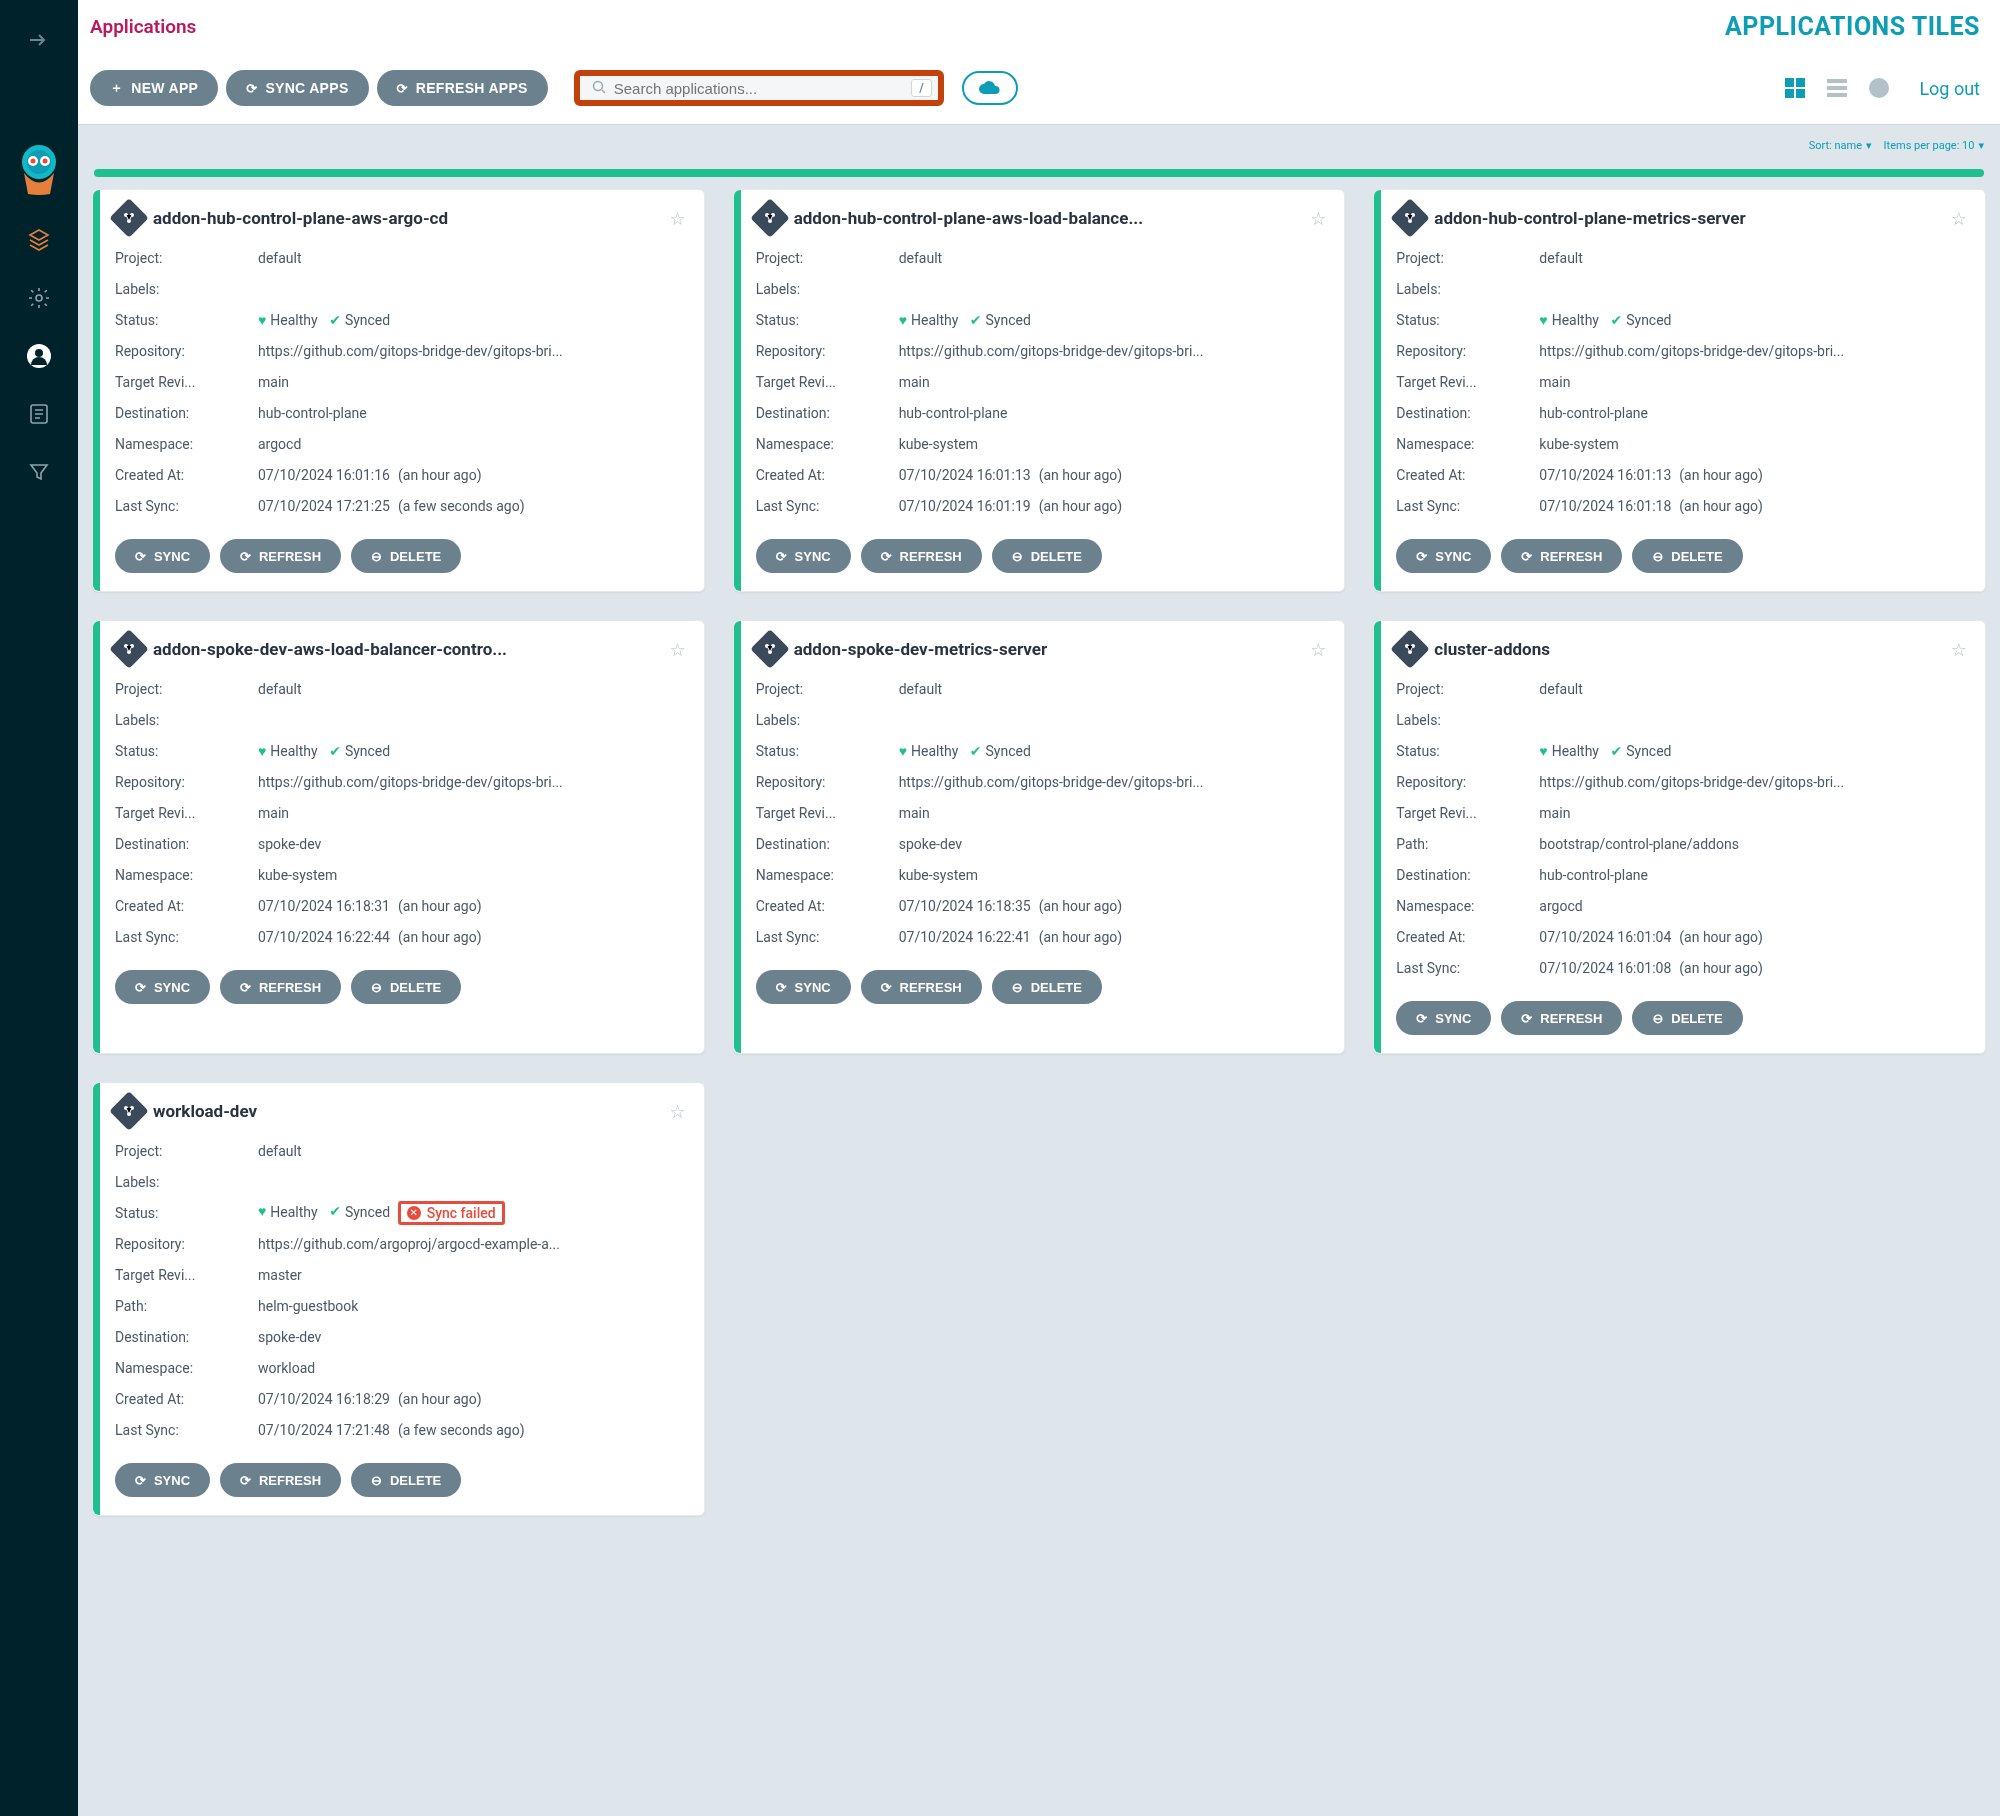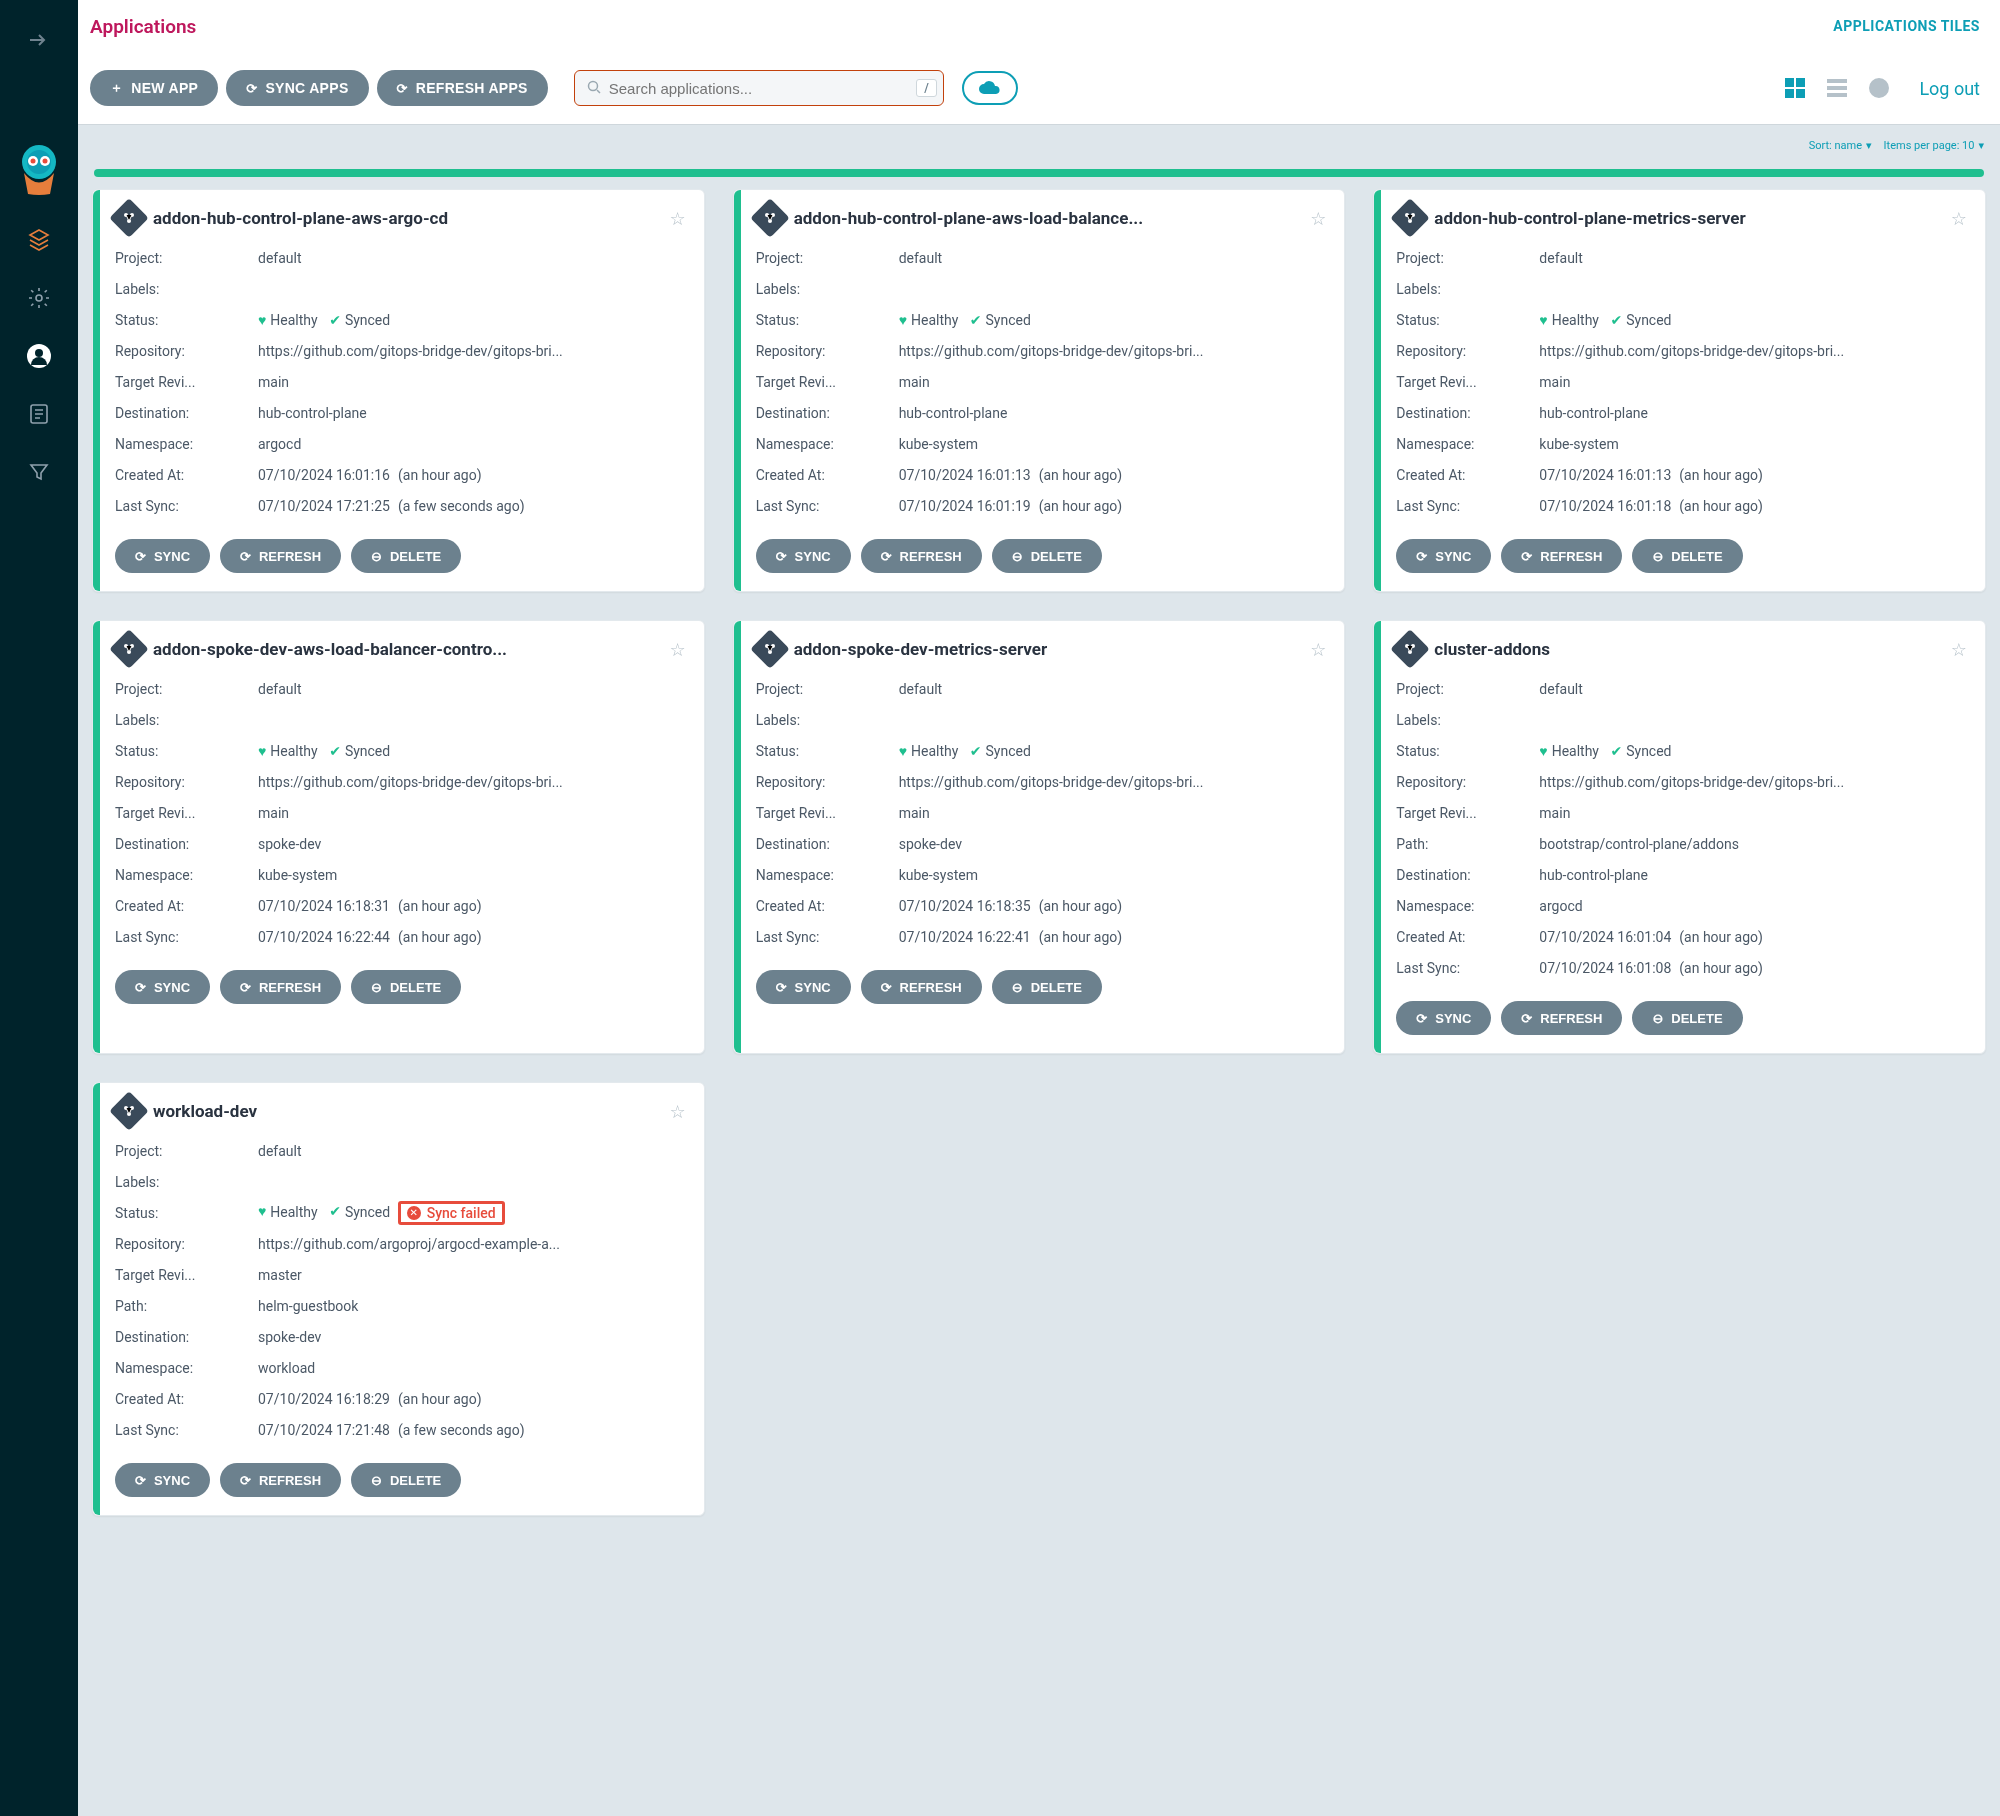--- a/index.html
+++ b/index.html
@@ -40,21 +40,21 @@
   .topbar {
     background:#fff;
     border-bottom:1px solid #cfd7dc;
   }
   .topbar-row1 {
     height: 52px;
     display:flex; align-items:center; justify-content:space-between;
     padding: 0 20px 0 12px;
   }
   .crumb { font-size:19px; font-weight:600; color:#be185d;}
-  .view-label { font-size:14px; font-weight:700; color:#0d9eb5; letter-spacing:.5px;}
+  .view-label { font-size:25px; font-weight:700; color:#0d9eb5; letter-spacing:.5px;}
   .topbar-row2 {
     height: 72px;
     display:flex; align-items:center;
     padding: 0 20px 0 12px;
     gap: 8px;
   }
   .btn {
     background:#6c818e;
     color:#fff;
     border:none;
@@ -63,21 +63,21 @@
     padding: 0 20px;
     font-size:14px; font-weight:600;
     letter-spacing:.3px;
     display:inline-flex; align-items:center; gap:8px;
     cursor:pointer;
   }
   .btn .ico { font-size:13px; }
   .search-wrap {
     margin-left: 18px;
     height:36px; width:370px;
-    border:1px solid #c2410c;
+    border:6px solid #c2410c;
     border-radius:6px;
     background:#f4f6f8;
     display:flex; align-items:center;
     padding:0 6px 0 12px;
     gap:8px;
   }
   .search-wrap input {
     flex:1; border:none; background:transparent; outline:none;
     font-size:15px; color:#6c818e;
   }

